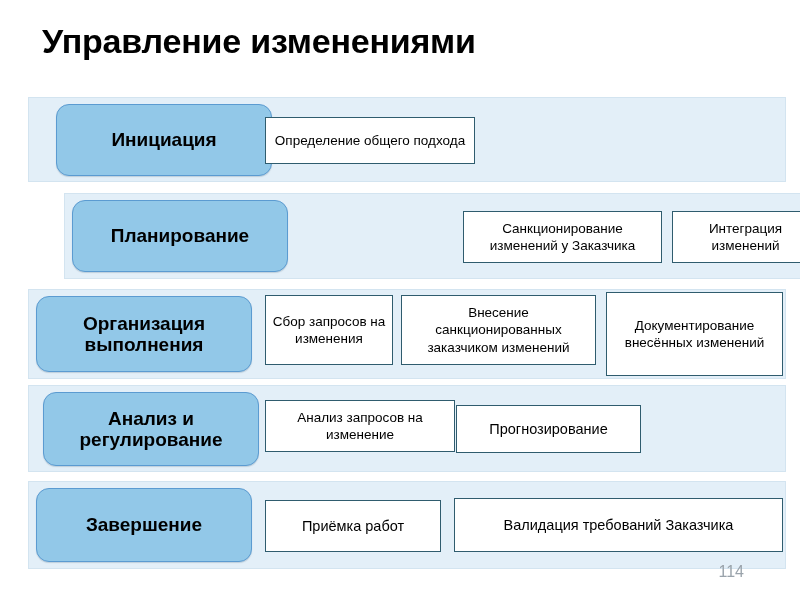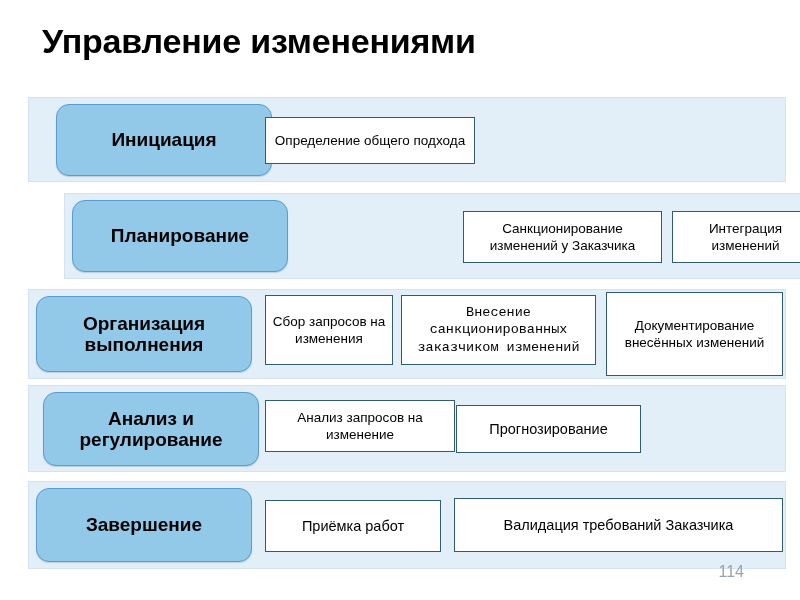--- a/index.html
+++ b/index.html
@@ -92,21 +92,21 @@
 
   <div class="band" style="top:193px; height:86px;margin-left:36px;">
     <div class="phase" style="top:6px; height:72px;">Планирование</div>
     <div class="task" style="left:398px; top:17px; width:199px; height:52px;">Санкционирование изменений у Заказчика</div>
     <div class="task" style="left:607px; top:17px; width:147px; height:52px;">Интеграция изменений</div>
   </div>
 
   <div class="band" style="top:289px; height:90px;padding-left:16px;">
     <div class="phase" style="top:6px; height:76px;">Организация выполнения</div>
     <div class="task" style="left:236px; top:5px; width:128px; height:70px;">Сбор запросов на изменения</div>
-    <div class="task" style="left:372px; top:5px; width:195px; height:70px;font-family:Liberation Mono, monospace;">Внесение санкционированных заказчиком изменений</div>
+    <div class="task" style="left:372px; top:5px; width:195px; height:70px;">Внесение санкционированных заказчиком изменений</div>
     <div class="task" style="left:577px; top:2px; width:177px; height:84px;">Документирование внесённых изменений</div>
   </div>
 
   <div class="band" style="top:385px; height:87px;">
     <div class="phase" style="top:6px; height:74px;margin-left:7px;">Анализ и регулирование</div>
     <div class="task" style="left:236px; top:14px; width:190px; height:52px;">Анализ запросов на изменение</div>
     <div class="task wide-text" style="left:427px; top:19px; width:185px; height:48px;">Прогнозирование</div>
   </div>
 
   <div class="band" style="top:481px; height:88px;">

